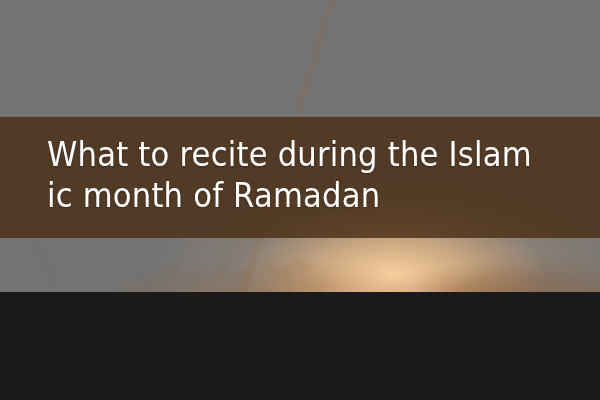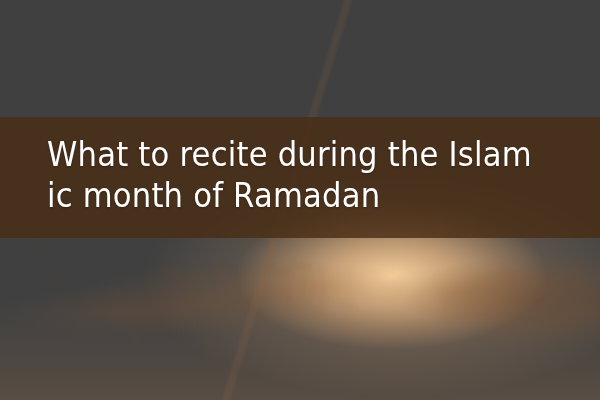--- a/index.html
+++ b/index.html
@@ -8,23 +8,23 @@
     padding: 0;
     background: #1a1a1a;
   }
   body {
     font-family: "Liberation Sans", sans-serif;
   }
 
   #card {
     position: relative;
     width: 600px;
-    height: 400px;
+    height: 292px;
     overflow: hidden;
-    background: #404040;
+    background: #737373;
   }
 
   
   .bg-layer {
     position: absolute;
     inset: 0;
     pointer-events: none;
   }
 
   

